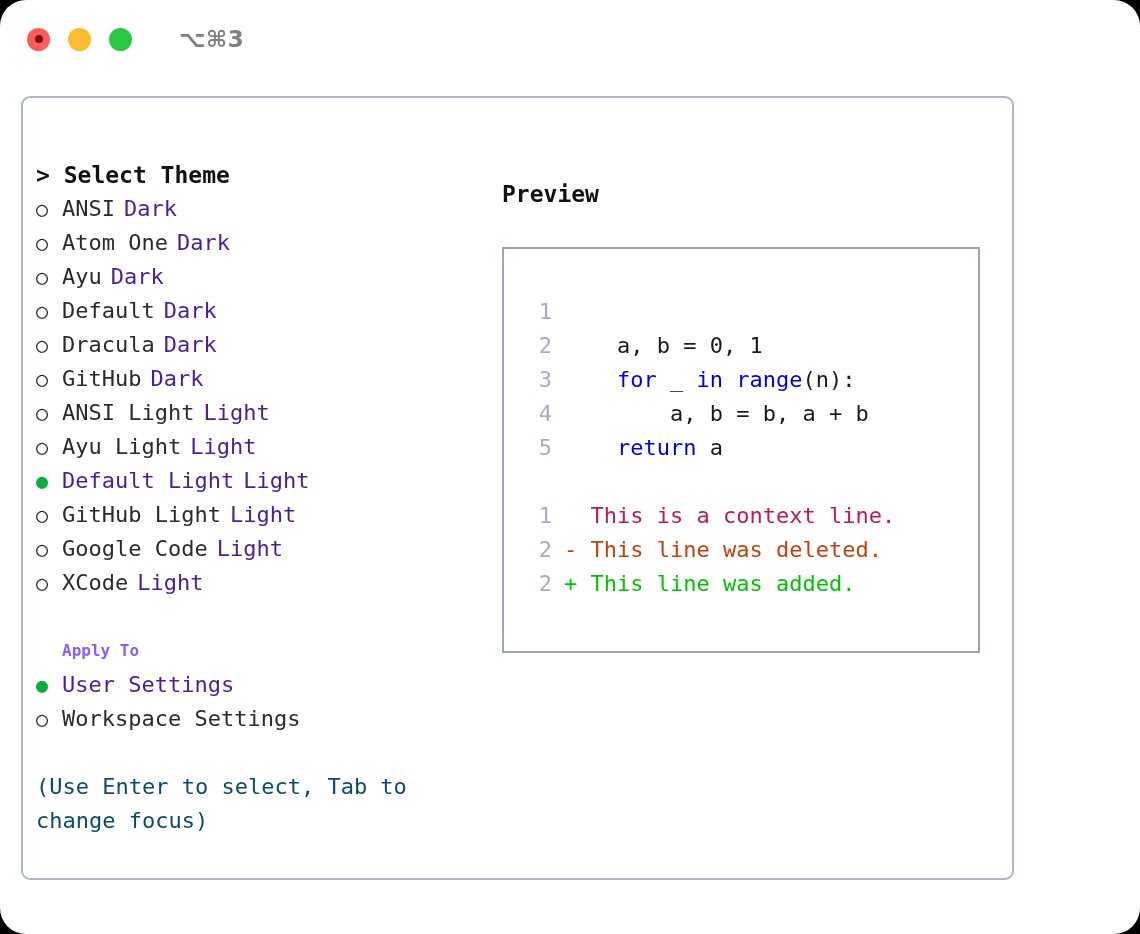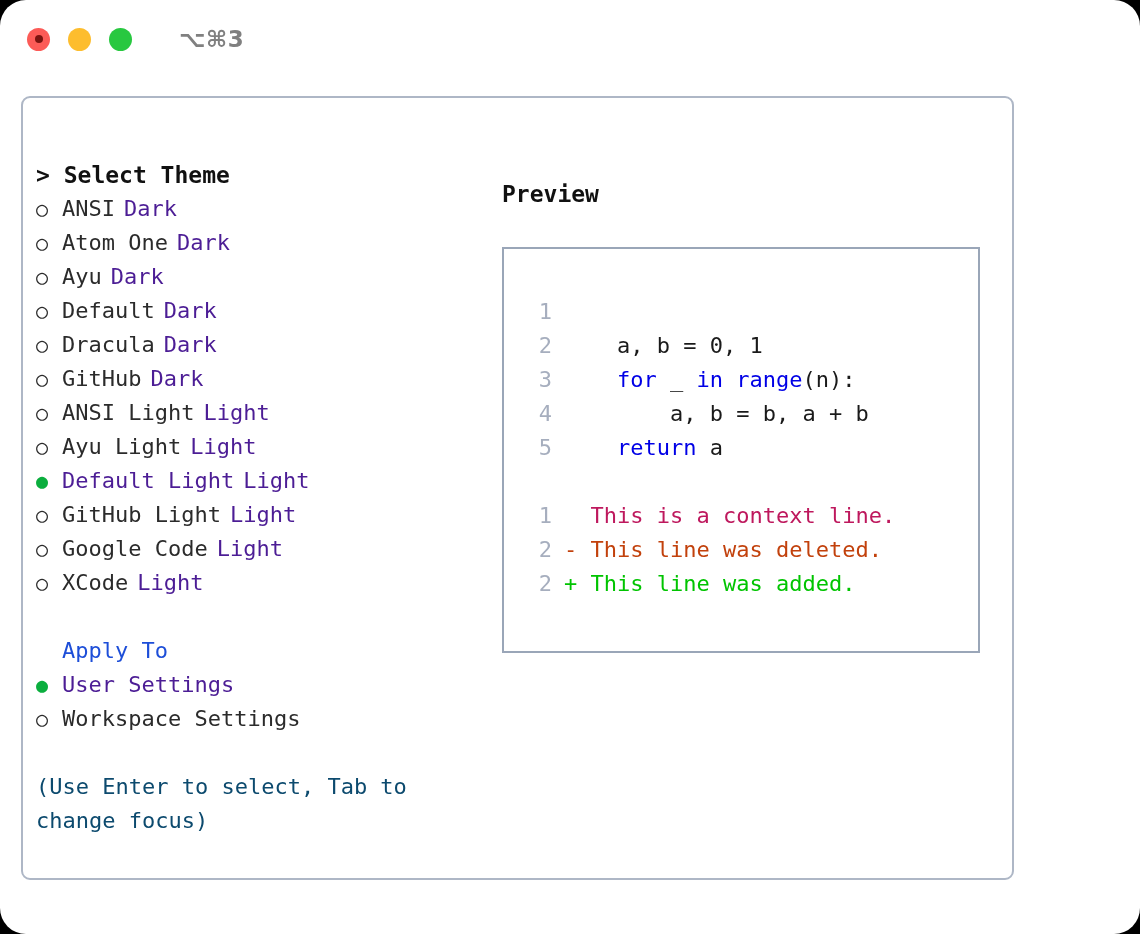--- a/index.html
+++ b/index.html
@@ -120,25 +120,26 @@
     line-height: 34px;
   }
   .marker.on { color: #0bae3e; }
   .opt-label { color: #2b2b2b; }
   .opt-row.selected .opt-label { color: #4c1d95; text-align: right; }
   .opt-tag {
     color: #4c1d95;
     margin-left: 9px;
   }
   .subhead {
-    font-size: 22px;
-    line-height: 34px;
-    color: #1d4ed8;
+    font-size: 16px;
+    line-height: 34px;
+    color: #8b5cf6;
     padding-left: 26px;
     white-space: pre;
+    font-weight: bold;
   }
   .spacer-lg { height: 34px; }
   .hint {
     font-size: 22px;
     line-height: 34px;
     color: #0c4a6e;
     width: 412px;
     white-space: pre-wrap;
   }
 

